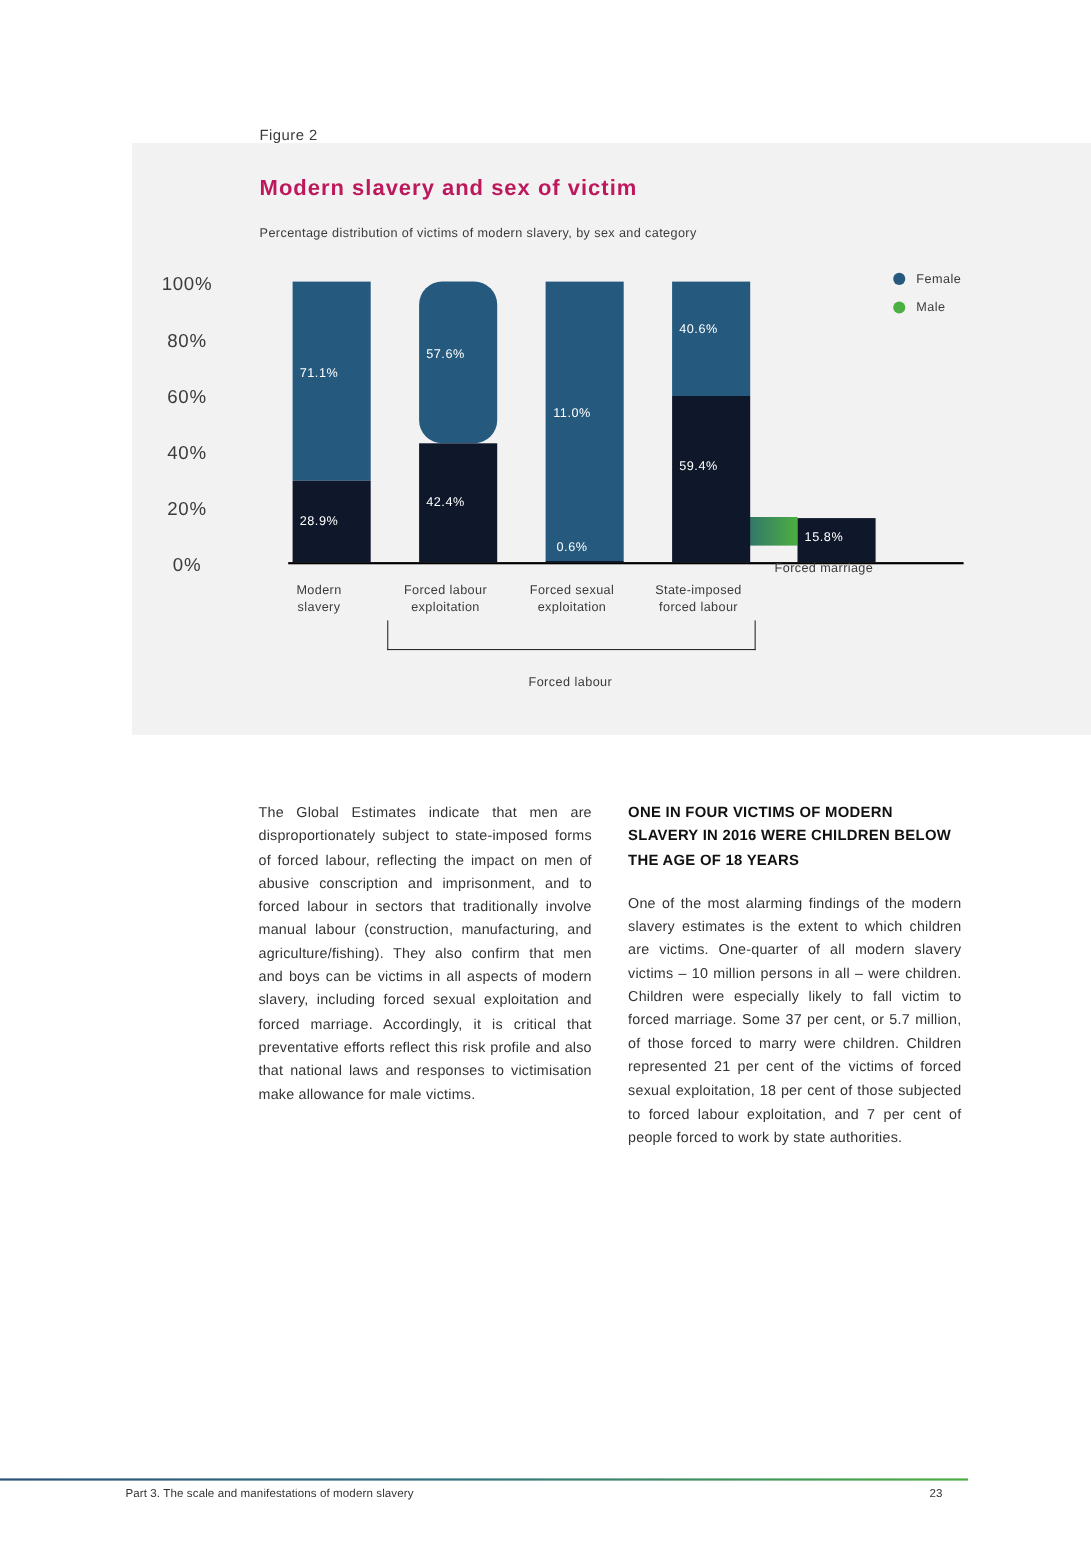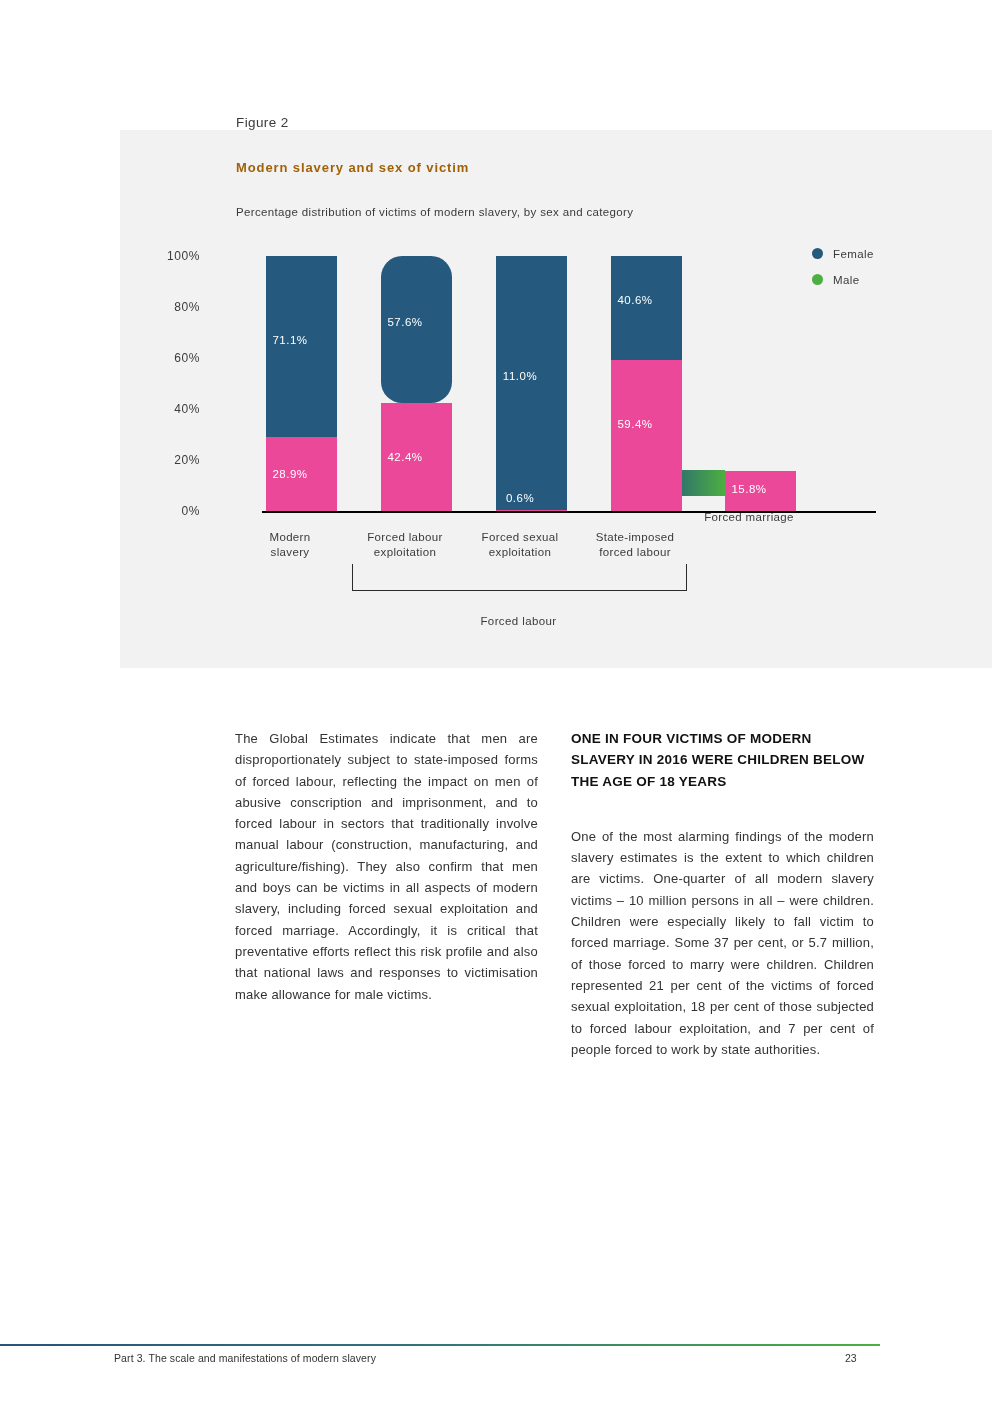--- a/index.html
+++ b/index.html
@@ -32,24 +32,24 @@
     left: 120px;
     top: 130px;
     width: 872px;
     height: 538px;
     background: #f2f2f2;
   }
   .chart-title {
     position: absolute;
     left: 116px;
     top: 30px;
-    font-size: 13px;
+    font-size: 20px;
     font-weight: bold;
     letter-spacing: 0.9px;
-    color: #a16207;
+    color: #be185d;
   }
   .chart-subtitle {
     position: absolute;
     left: 116px;
     top: 76px;
     font-size: 11.5px;
     letter-spacing: 0.35px;
     color: #3b3b3b;
   }
 
@@ -65,37 +65,37 @@
     position: absolute;
     left: 142px;
     top: 381px;
     width: 614px;
     height: 1.6px;
     background: #000000;
   }
   .ytick {
     position: absolute;
     width: 60px;
-    text-align: right;
-    font-size: 12px;
+    text-align: center;
+    font-size: 17px;
     letter-spacing: 0.6px;
     color: #3b3b3b;
   }
 
   .bar-col {
     position: absolute;
     bottom: 157px; 
     width: 48px;
   }
   .seg {
     position: relative;
     width: 71px;
   }
   .seg-female { background: #255a7e; }
-  .seg-male   { background: #ec4899; }
+  .seg-male   { background: #0f172a; }
   .seg-label {
     position: absolute;
     left: 0;
     width: 48px;
     text-align: center;
     color: #ffffff;
     font-size: 11.5px;
     letter-spacing: 0.5px;
     white-space: nowrap;
   }
@@ -174,21 +174,21 @@
   }
   .col-left  { left: 235px; }
   .col-right { left: 571px; }
 
   .section-head {
     font-size: 13.5px;
     font-weight: bold;
     line-height: 21.3px;
     letter-spacing: 0.25px;
     color: #111111;
-    margin: 0 0 34px 0;
+    margin: 0 0 18px 0;
     text-align: left;
   }
   .col p { margin: 0; }
 
   
   .footer-rule {
     position: absolute;
     left: 0;
     top: 1344px;
     width: 880px;

